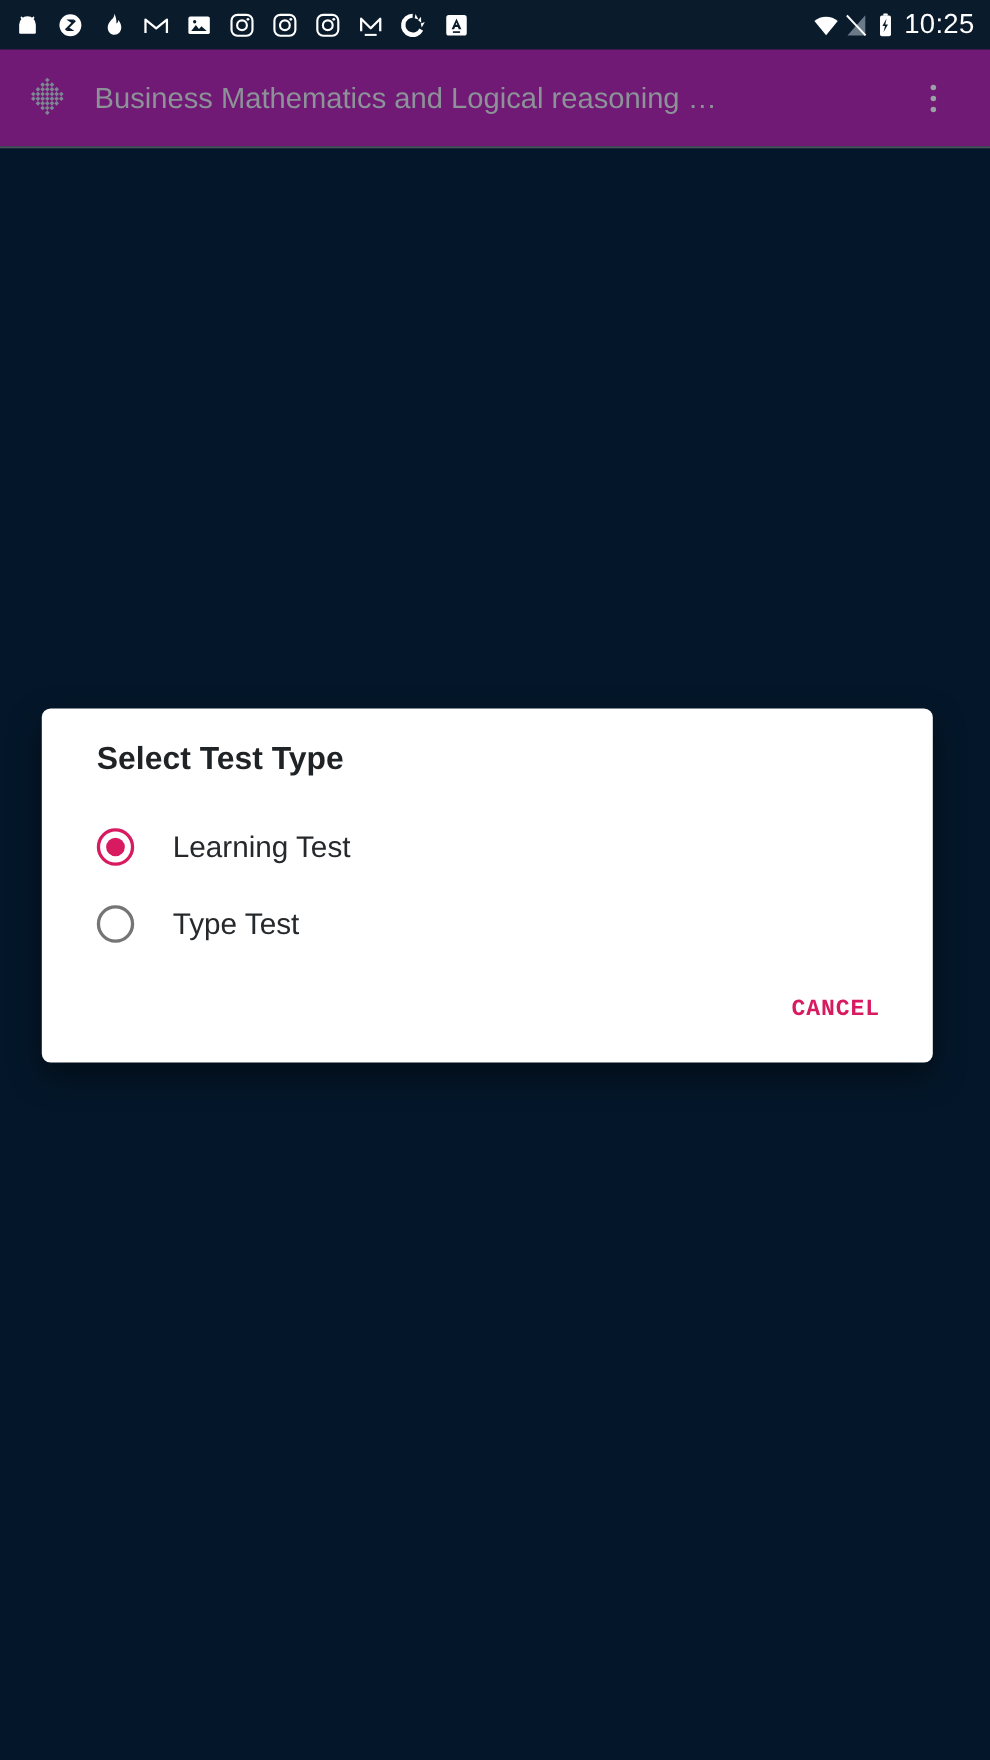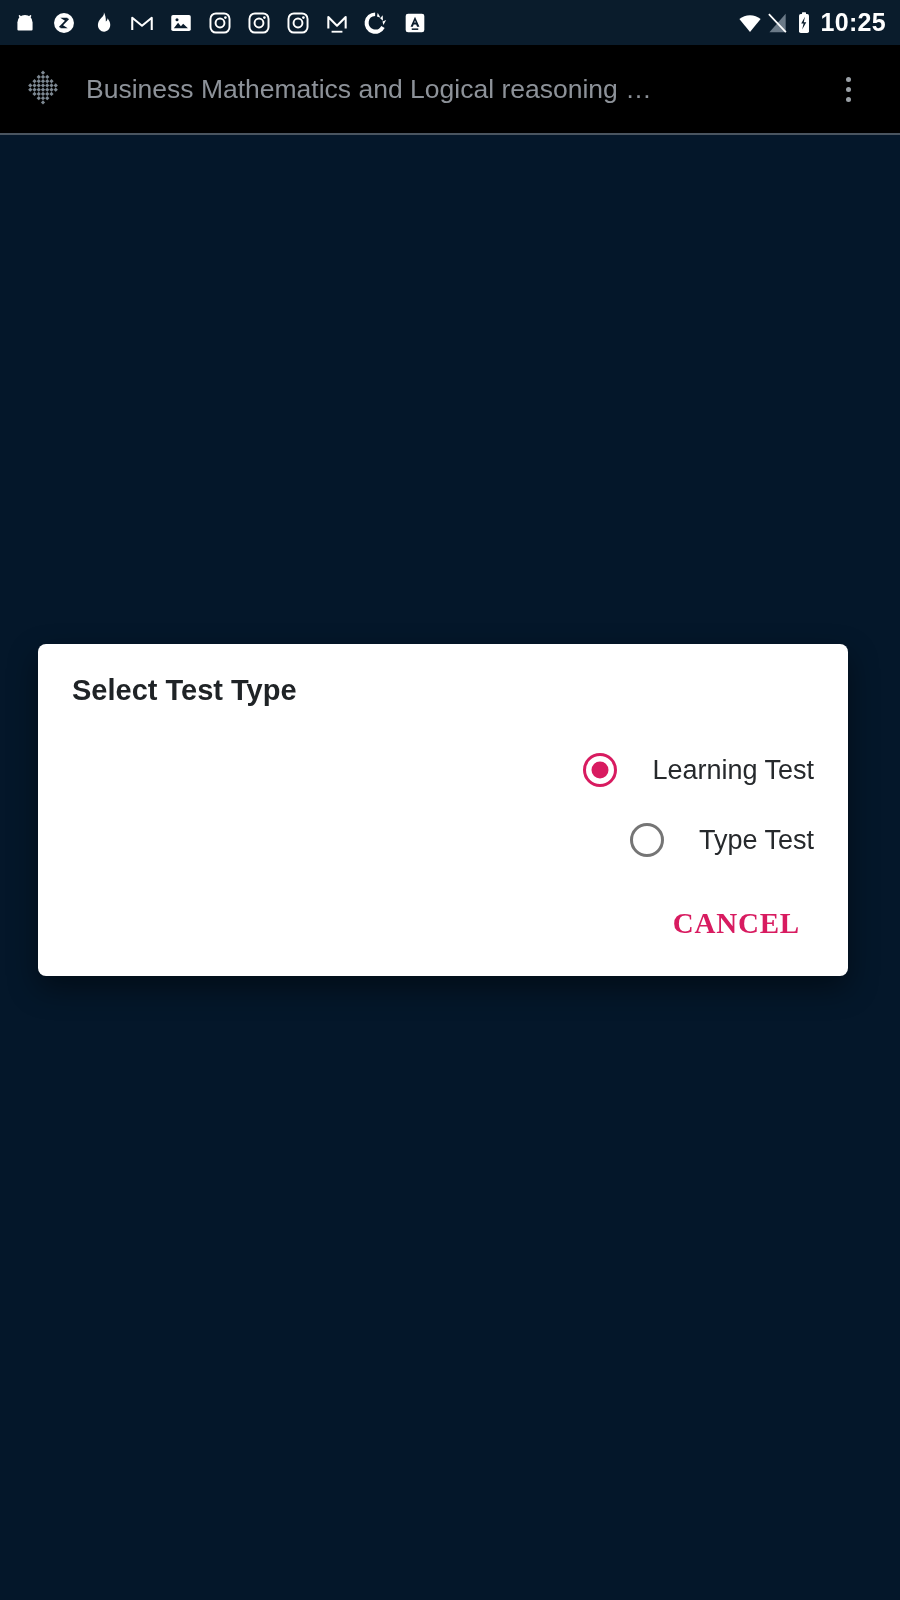--- a/index.html
+++ b/index.html
@@ -30,21 +30,20 @@
   .status-left {
     display: flex;
     align-items: center;
     gap: 13px;
     flex: 1;
   }
   .status-right {
     display: flex;
     align-items: center;
     gap: 1px;
-    font-weight: bold;
   }
   .sicon {
     width: 26px;
     height: 26px;
     display: block;
     flex: none;
   }
   .status-time {
     color: #ffffff;
     font-size: 25px;
@@ -52,21 +51,21 @@
     font-family: "Liberation Sans", sans-serif;
     padding-left: 3px;
   }
 
   
   .app-bar {
     position: absolute;
     top: 45px; left: 0;
     width: 900px;
     height: 88px;
-    background: #000000;
+    background: #701a75;
     display: flex;
     align-items: center;
     box-sizing: border-box;
     padding: 0 10px 0 22px;
   }
   .app-logo {
     width: 42px;
     height: 42px;
     flex: none;
     margin-right: 22px;
@@ -118,36 +117,35 @@
   
   .dialog {
     position: absolute;
     left: 38px;
     top: 644px;
     width: 810px;
     background: #ffffff;
     border-radius: 8px;
     box-shadow: 0 12px 30px rgba(0,0,0,0.45);
     box-sizing: border-box;
-    padding: 30px 0 0 0;
+    padding: 30px 0 0 16px;
   }
   .dialog-title {
     color: #1f2326;
     font-size: 29px;
     font-weight: bold;
     padding: 0 34px;
     margin-bottom: 28px;
     font-family: "Liberation Sans", sans-serif;
   }
   .option-row {
     display: flex;
     align-items: center;
     padding: 0 34px;
     height: 70px;
-    justify-content: flex-end;
   }
   .radio {
     width: 34px;
     height: 34px;
     border-radius: 50%;
     box-sizing: border-box;
     flex: none;
     position: relative;
   }
   .radio.off {
@@ -176,26 +174,26 @@
     display: flex;
     justify-content: flex-end;
     align-items: center;
     padding: 20px 30px 24px 0;
     gap: 8px;
   }
   .dialog-btn {
     background: none;
     border: none;
     color: #d81b60;
-    font-size: 29px;
+    font-size: 21px;
     font-weight: bold;
     letter-spacing: 0.8px;
     padding: 12px 18px;
     cursor: pointer;
-    font-family: Liberation Serif, serif;
+    font-family: Liberation Mono, monospace;
   }
 </style>
 </head>
 <body>
 
 <div class="status-bar">
   <div class="status-left">
 
     <svg class="sicon" viewBox="0 0 24 24">
       <path fill="#ffffff" d="M5 11.5a7 7 0 0 1 14 0V18a1 1 0 0 1-1 1H6a1 1 0 0 1-1-1z"></path>

